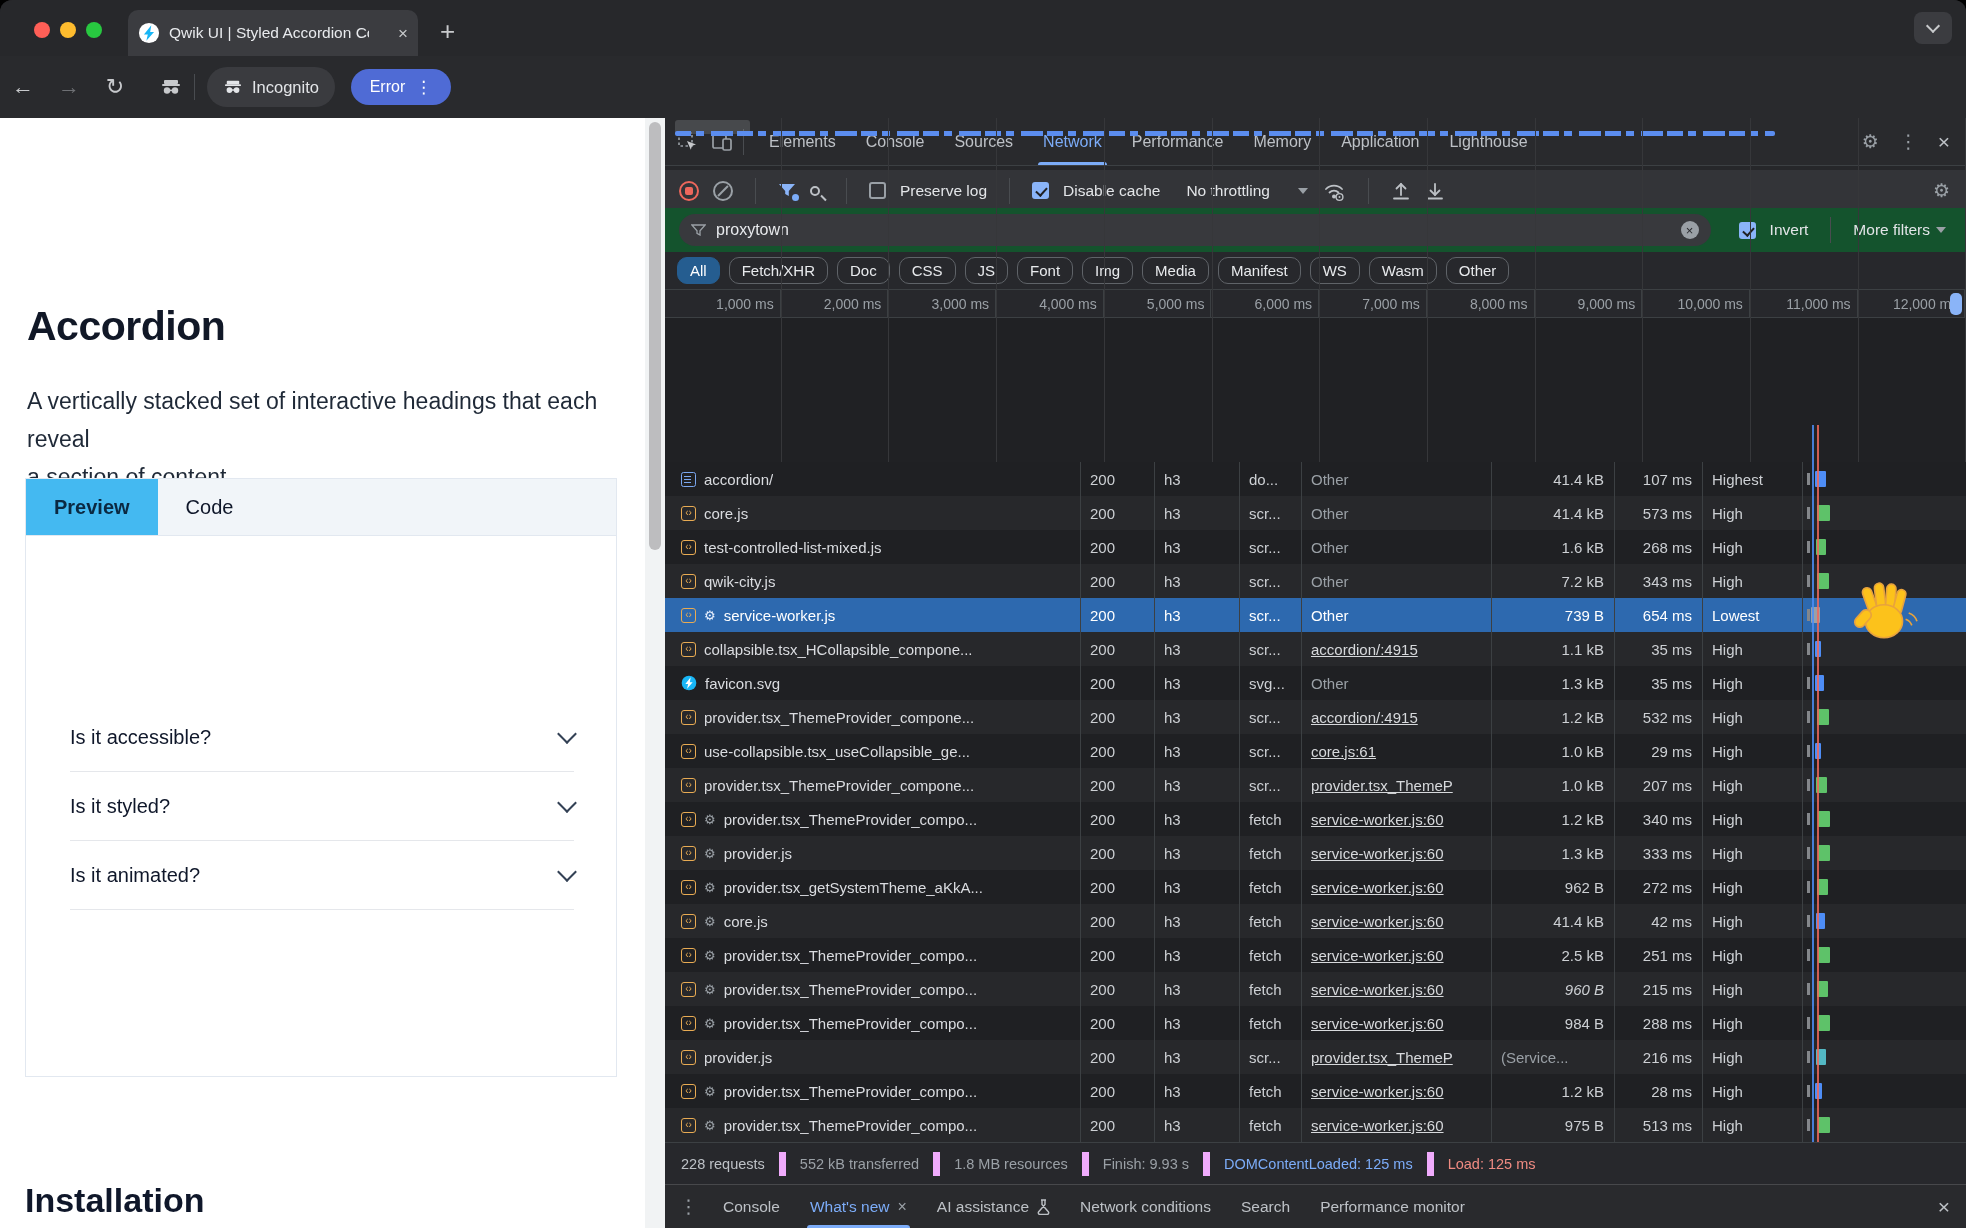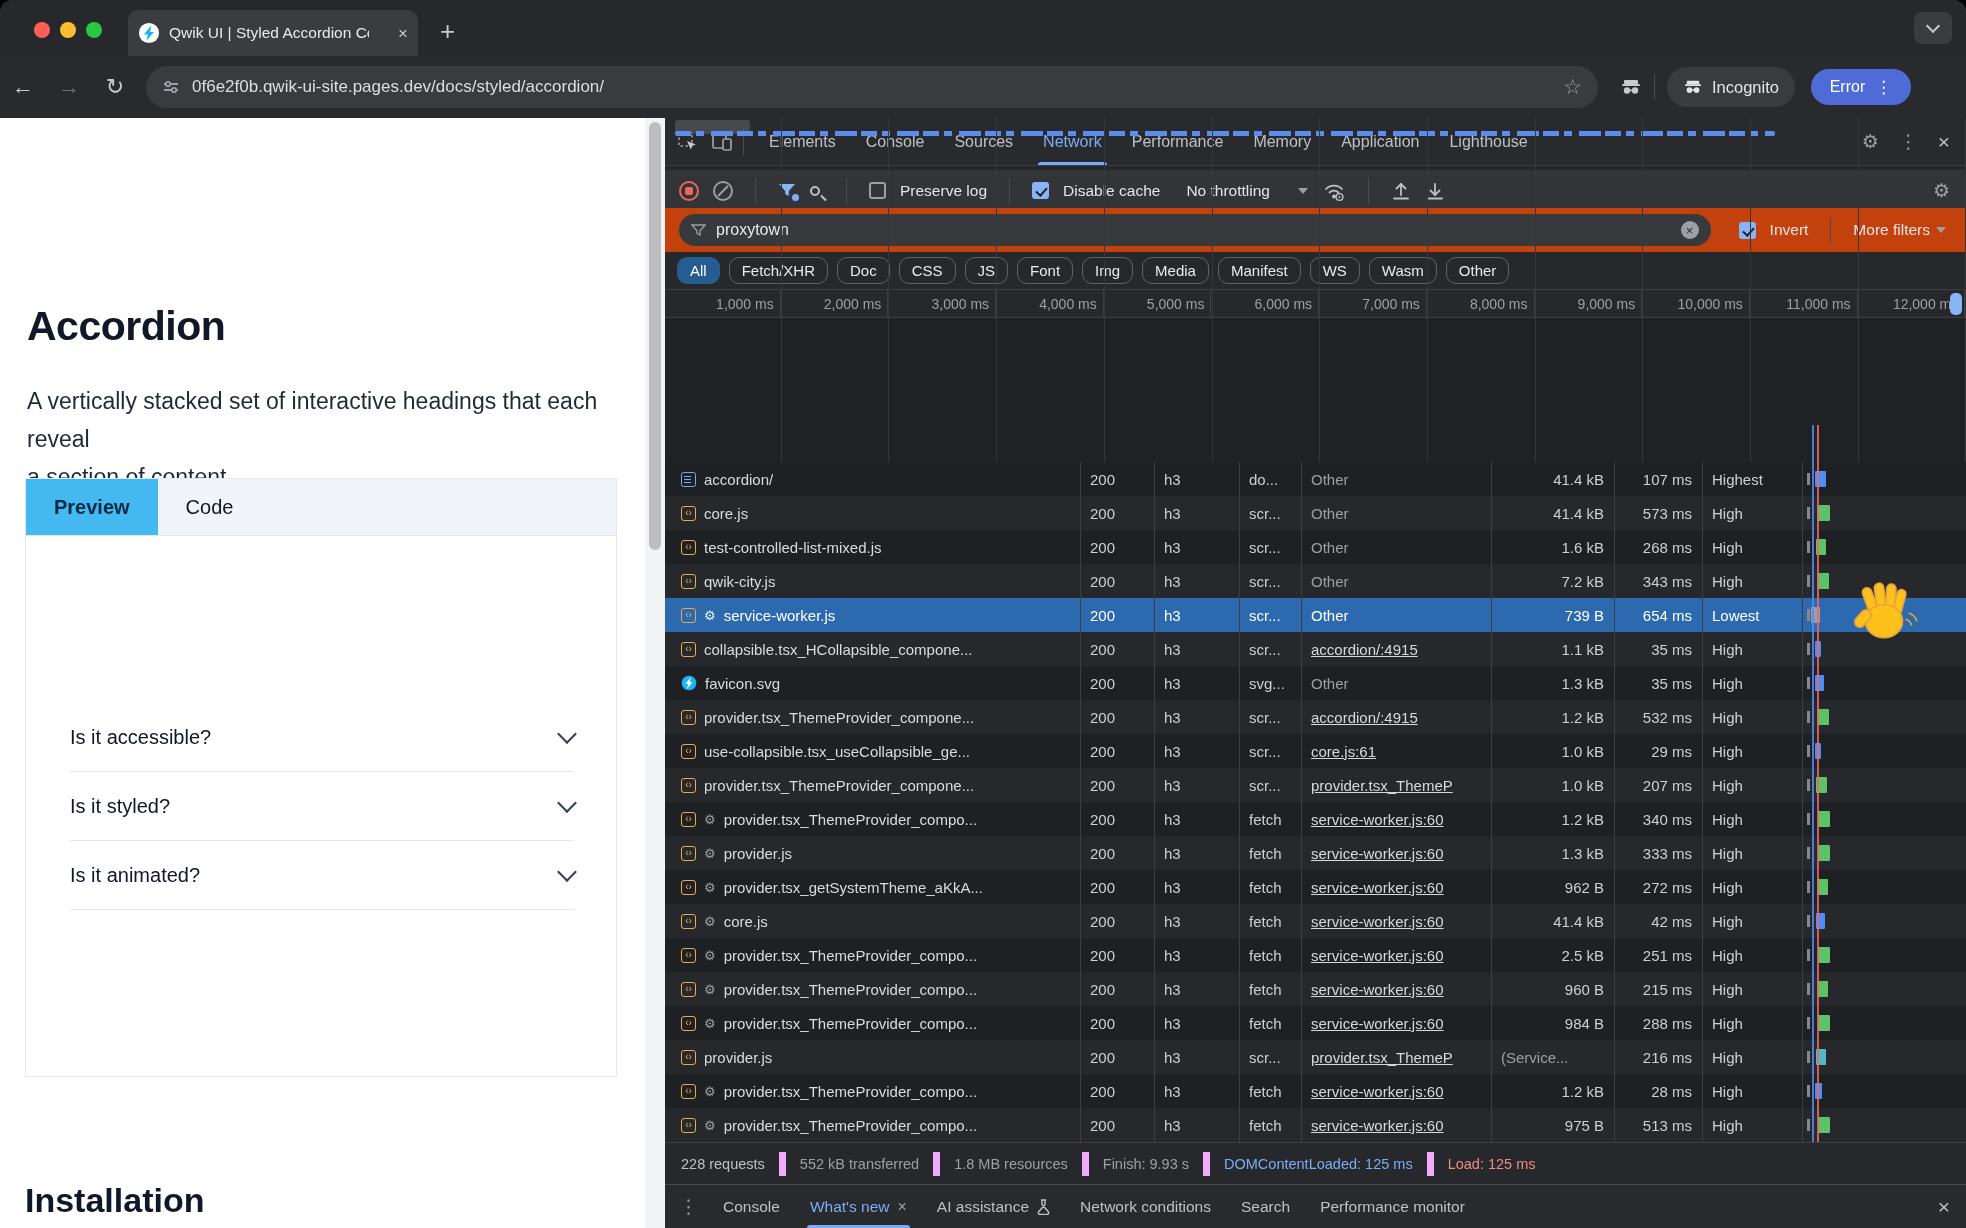--- a/index.html
+++ b/index.html
@@ -74,21 +74,21 @@
   .funnel svg{display:block;}
   .fdot{position:absolute;right:-3px;bottom:-2px;width:7px;height:7px;border-radius:50%;background:var(--accent);}
   .mag{width:10px;height:10px;border:2px solid #bdc1c6;border-radius:50%;position:relative;flex:none;margin-right:4px;}
   .mag::after{content:"";position:absolute;left:8px;top:9px;width:7px;height:2px;background:#bdc1c6;transform:rotate(45deg);}
   .cb{width:17px;height:17px;border:2px solid #9aa0a6;border-radius:3px;flex:none;}
   .cb.checked{background:#8ab4f8;border-color:#8ab4f8;position:relative;}
   .cb.checked::after{content:"";position:absolute;left:4px;top:1px;width:5px;height:9px;border-right:2.4px solid #202124;border-bottom:2.4px solid #202124;transform:rotate(42deg);}
   .lbl-light{color:#e3e5e8;font-size:15.5px;white-space:nowrap;}
   .caret{width:0;height:0;border-left:5px solid transparent;border-right:5px solid transparent;border-top:6px solid #9aa0a6;margin-left:6px;}
 
-  .dt-filterrow{top:90px;height:44px;background:#c2410c;padding:0 14px;gap:14px;}
+  .dt-filterrow{top:90px;height:44px;background:#14532d;padding:0 14px;gap:14px;}
   .filter-input{height:32px;flex:1;background:#38393d;border-radius:16px;display:flex;align-items:center;gap:10px;padding:0 12px;}
   .filter-input .val{color:#e8eaed;font-size:16px;flex:1;}
   .clr-btn{width:18px;height:18px;border-radius:50%;background:#9aa0a6;color:#27282c;font-size:13px;display:flex;align-items:center;justify-content:center;flex:none;}
 
   .dt-chipsrow{top:134px;height:38px;background:#27282c;border-bottom:1px solid #3c4043;padding:0 12px;gap:9px;}
   .chip{height:27px;border:1px solid #5f6368;border-radius:10px;display:flex;align-items:center;padding:0 12px;color:#e8eaed;font-size:15px;white-space:nowrap;}
   .chip.active{background:var(--chip-active);border-color:var(--chip-active);color:#fff;}
 
   .dt-ruler{top:172px;height:28px;background:#27282c;border-bottom:1px solid #3c4043;overflow:hidden;padding-left:8px;}
   .ruler-cell{width:107.7px;flex:none;height:100%;display:flex;align-items:center;justify-content:flex-end;padding-right:6px;color:#9aa0a6;font-size:14px;border-right:1px solid #3c4043;white-space:nowrap;}
@@ -162,32 +162,20 @@
     <span class="newtab">+</span>
     <div class="win-chevron">
         <span class="chev-down"></span>
       </div>
   </div>
 
   <div class="toolbar">
     <span class="nav-ic">←</span>
     <span class="nav-ic dim">→</span>
     <span class="nav-ic">↻</span>
-    <div class="url-pill">
-      <svg width="18" height="18" viewBox="0 0 18 18">
-          <g stroke="#9aa0a6" stroke-width="1.8" fill="none">
-            <line x1="2" y1="6" x2="16" y2="6"></line>
-            <line x1="2" y1="12" x2="16" y2="12"></line>
-            <circle cx="6" cy="6" r="2.2" fill="#3a3b3f"></circle>
-            <circle cx="12" cy="12" r="2.2" fill="#3a3b3f"></circle>
-          </g>
-        </svg>
-      <span class="url-text">0f6e2f0b.qwik-ui-site.pages.dev/docs/styled/accordion/</span>
-      <span class="star">☆</span>
-    </div>
     <svg width="22" height="18" viewBox="0 0 22 18" style="margin-left:22px;flex:none;">
         <g fill="#c7c9cc">
           <rect x="4" y="2" width="14" height="4" rx="1"></rect>
           <rect x="2" y="6" width="18" height="2" rx="1"></rect>
           <circle cx="7" cy="12.5" r="3.2"></circle>
           <circle cx="15" cy="12.5" r="3.2"></circle>
           <rect x="9.6" y="11.6" width="2.8" height="1.6"></rect>
         </g>
       </svg>
     <div class="tb-sep"></div>
@@ -686,21 +674,21 @@
               <span class="icon-script">‹›</span>
               <span class="swgear">⚙</span>
               <span class="name-txt">provider.tsx_ThemeProvider_compo...</span>
             </div>
             <div class="td" style="width: 74px;">200</div>
             <div class="td" style="width: 85px;">h3</div>
             <div class="td" style="width: 62px;">fetch</div>
             <div class="td" style="width: 190px;">
               <span class="init-link">service-worker.js:60</span>
             </div>
-            <div class="td num" style="width: 123px;">960 B</div>
+            <div class="td num" style="width: 123px; font-style: italic;">960 B</div>
             <div class="td num" style="width: 88px;">215 ms</div>
             <div class="td" style="width: 100px;">High</div>
             <div class="td wf-cell" style="width: 163px;">
               <span class="wf-tick" style="left: 4px;"></span>
               <span class="wf-bar" style="left: 14px; width: 11px; background: rgb(94, 194, 105);"></span>
             </div>
           </div>
           <div class="trow odd">
             <div class="td name" style="width: 416px;">
               <span class="icon-script">‹›</span>

